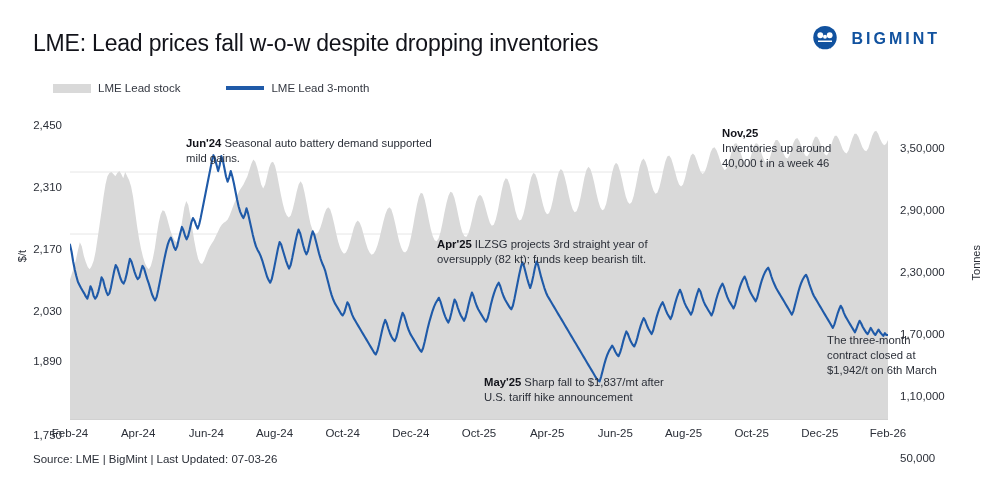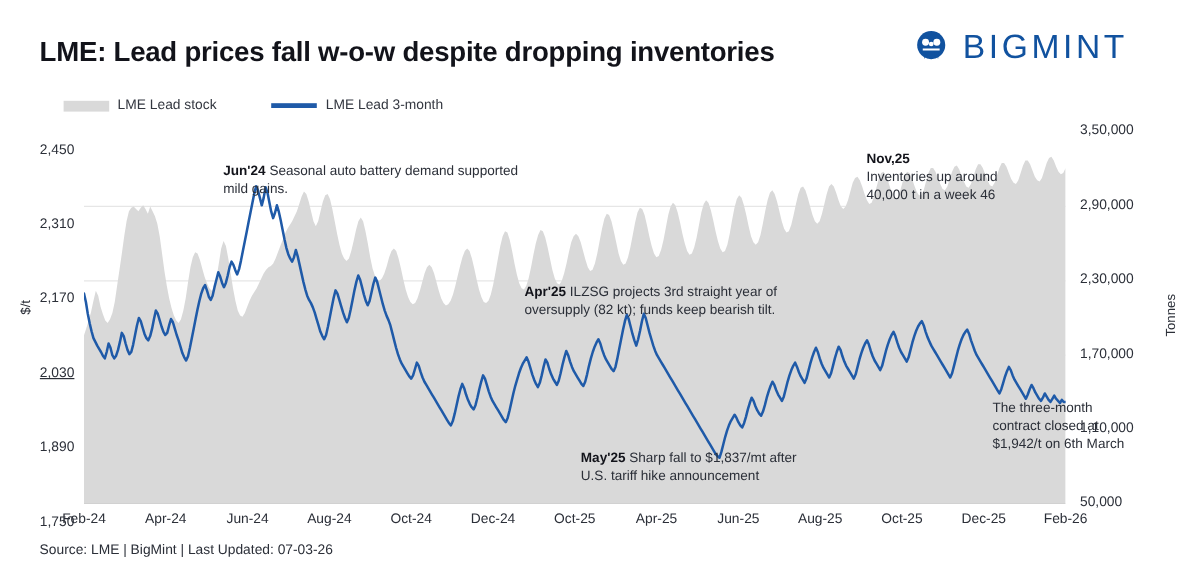--- a/index.html
+++ b/index.html
@@ -7,30 +7,30 @@
     width:992px;height:480px;background:#ffffff;
     font-family:"Liberation Sans",sans-serif;
     -webkit-font-smoothing:antialiased;
     overflow:hidden;position:relative;
   }
   #root{position:absolute;inset:0;}
 
   
   .title{
     position:absolute;left:33px;top:30px;
-    font-size:23px;font-weight:bold;color:#12131a;
+    font-size:23px;font-weight:normal;color:#12131a;
     letter-spacing:-0.2px;white-space:nowrap;
   }
   .brand{
     position:absolute;right:52px;top:24px;
     display:flex;align-items:center;gap:11px;
   }
   .brand-mark{width:30px;height:30px;display:block;}
   .brand-text{
-    font-size:28px;font-weight:normal;color:#11529f;
+    font-size:16px;font-weight:bold;color:#11529f;
     letter-spacing:3px;line-height:1;
   }
 
   
   .legend{
     position:absolute;left:33px;top:82px;
     display:flex;align-items:center;gap:26px;
   }
   .legend-item{display:flex;align-items:center;gap:7px;padding-left:20px;}
   .swatch-area{width:38px;height:9px;background:#d9d9d9;display:block;}
@@ -44,21 +44,21 @@
     white-space:nowrap;
   }
   #y-left-title{left:16px;top:250px;}
   #y-right-title{right:10px;top:245px;}
 
   .ytick{
     position:absolute;font-size:11.5px;color:#2b2f38;
     white-space:nowrap;line-height:1;
   }
   .ytick.left{right:0;text-align:right;}
-  .ytick.right{left:0;text-align:left;}
+  .ytick.right{left:0;text-align:left;margin-top:39px;}
   #y-left-axis{position:absolute;left:0;top:0;width:62px;height:480px;margin-top:16px;}
   #y-right-axis{position:absolute;left:900px;top:0;width:90px;height:480px;}
 
   .xtick{
     position:absolute;font-size:11.5px;color:#2b2f38;
     transform:translateX(-50%);white-space:nowrap;top:427px;text-align:right;
   }
 
   
   #plot{
@@ -118,22 +118,22 @@
     </div>
   </div>
 
   <div class="axis-title" id="y-left-title">$/t</div>
   <div class="axis-title" id="y-right-title">Tonnes</div>
 
   <div id="y-left-axis">
       <div class="ytick left" style="top: 104px;">2,450</div>
       <div class="ytick left" style="top: 166px;">2,310</div>
       <div class="ytick left" style="top: 228px;">2,170</div>
-      <div class="ytick left" style="top: 290px; text-decoration: underline;">2,030</div>
-      <div class="ytick left" style="top: 352px;">1,890</div>
+      <div class="ytick left" style="top: 290px;">2,030</div>
+      <div class="ytick left" style="top: 340px;">1,890</div>
       <div class="ytick left" style="top: 414px;">1,750</div>
     </div>
   <div id="y-right-axis">
       <div class="ytick right" style="top: 104px;">3,50,000</div>
       <div class="ytick right" style="top: 166px;">2,90,000</div>
       <div class="ytick right" style="top: 228px;">2,30,000</div>
       <div class="ytick right" style="top: 290px;">1,70,000</div>
       <div class="ytick right" style="top: 352px;">1,10,000</div>
       <div class="ytick right" style="top: 414px;">50,000</div>
     </div>

